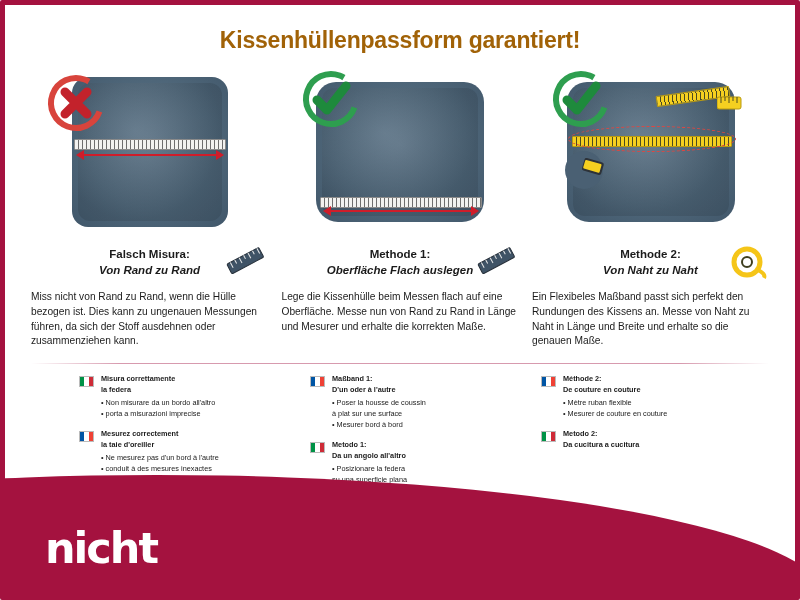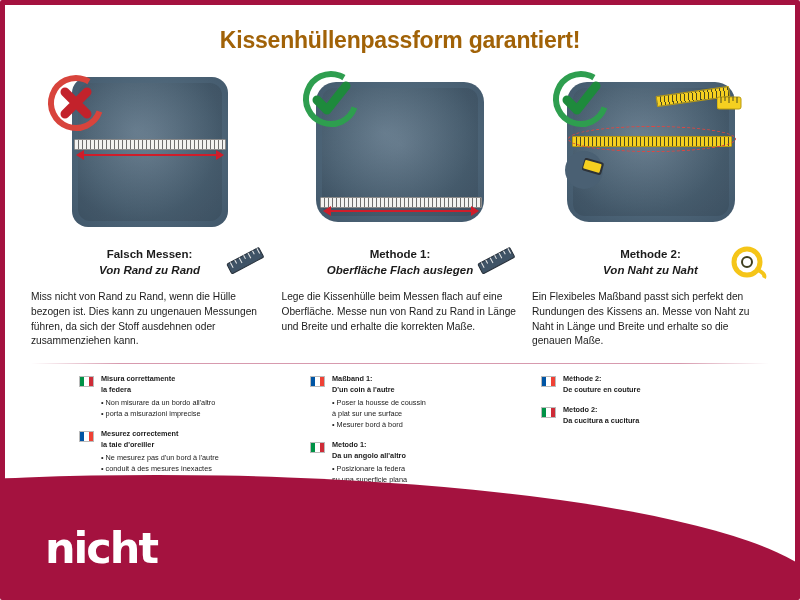--- a/index.html
+++ b/index.html
@@ -219,21 +219,21 @@
                 <line x1="16" y1="10" x2="16" y2="16"></line>
                   <line x1="21" y1="10" x2="21" y2="14"></line>
                 <line x1="26" y1="10" x2="26" y2="16"></line>
                   <line x1="31" y1="10" x2="31" y2="14"></line>
                 <line x1="36" y1="10" x2="36" y2="16"></line>
               </g>
             </g>
           </svg>
         </div>
         <h3>
-          <span>Falsch Messen:</span><br>
+          <span>Falsch Misura:</span><br>
           <span class="ital">Von Rand zu Rand</span>
         </h3>
       </div>
       <p class="body-text">Miss nicht von Rand zu Rand, wenn die Hülle bezogen ist. Dies kann zu ungenauen Messungen führen, da sich der Stoff ausdehnen oder zusammenziehen kann.</p>
     </div>
 
     <div class="panel">
       <div class="pillow-area">
         <div class="pillow wide"></div>
 
@@ -263,21 +263,21 @@
                 <line x1="36" y1="10" x2="36" y2="16"></line>
               </g>
             </g>
           </svg>
         </div>
         <h3>
           <span>Methode 1:</span><br>
           <span class="ital">Oberfläche Flach auslegen</span>
         </h3>
       </div>
-      <p class="body-text">Lege die Kissenhülle beim Messen flach auf eine Oberfläche. Messe nun von Rand zu Rand in Länge und Breite und erhalte die korrekten Maße.</p>
+      <p class="body-text">Lege die Kissenhülle beim Messen flach auf eine Oberfläche. Messe nun von Rand zu Rand in Länge und Mesurer und erhalte die korrekten Maße.</p>
     </div>
 
     <div class="panel">
       <div class="pillow-area">
         <div class="pillow wide"></div>
 
         <div class="mark" style="left:22px; top:4px;">
           <svg width="62" height="62" viewBox="0 0 62 62">
             <circle cx="31" cy="31" r="25" fill="none" stroke="#2e9e4f" stroke-width="6" stroke-dasharray="122 35" transform="rotate(20 31 31)"></circle>
             <path d="M17 32 L27 42 L46 18" stroke="#1e8a3c" stroke-width="9" fill="none" stroke-linecap="round" stroke-linejoin="round"></path>
@@ -372,21 +372,21 @@
     <div class="tcol">
       <div class="tblock">
         <span class="flag">
           <span style="background:#0055a4"></span>
             <span style="background:#ffffff"></span>
             <span style="background:#ef4135"></span>
         </span>
         <div class="tbody">
           <div class="t-title">
             <span>Maßband 1:</span><br>
-            <span>D'un coin à l'autre</span>
+            <span>D'un oder à l'autre</span>
           </div>
           <ul>
             <li>• Poser la housse de coussin
    à plat sur une surface</li>
             <li>• Mesurer bord à bord</li>
           </ul>
         </div>
       </div>
       <div class="tblock">
         <span class="flag">
@@ -413,20 +413,24 @@
         <span class="flag">
           <span style="background:#0055a4"></span>
             <span style="background:#ffffff"></span>
             <span style="background:#ef4135"></span>
         </span>
         <div class="tbody">
           <div class="t-title">
             <span>Méthode 2:</span><br>
             <span>De couture en couture</span>
           </div>
+          <ul>
+            <li>• Mètre ruban flexible</li>
+            <li>• Mesurer de couture en couture</li>
+          </ul>
         </div>
       </div>
       <div class="tblock">
         <span class="flag">
           <span style="background:#009246"></span>
             <span style="background:#ffffff"></span>
             <span style="background:#ce2b37"></span>
         </span>
         <div class="tbody">
           <div class="t-title">

